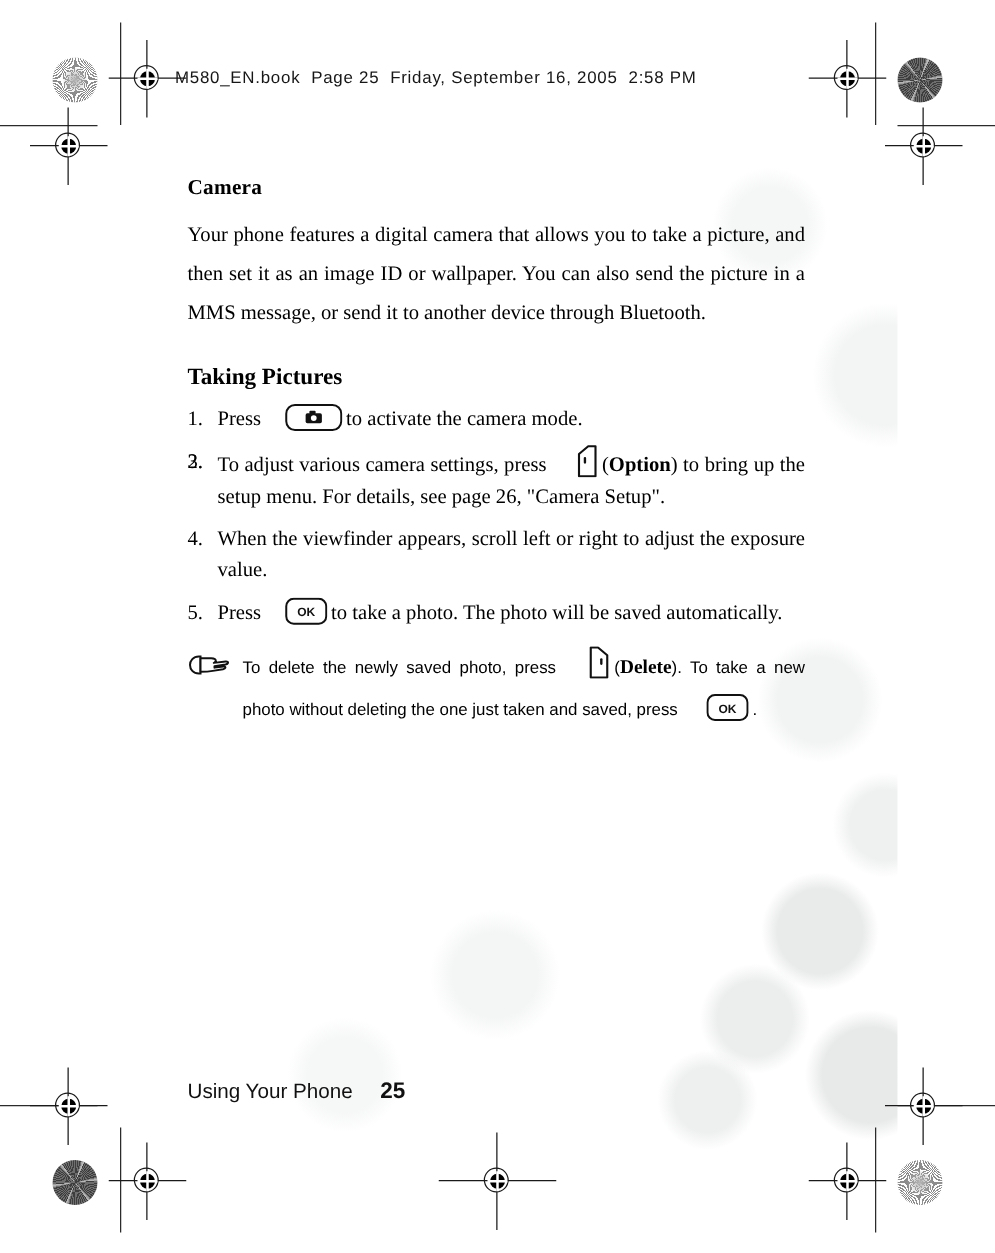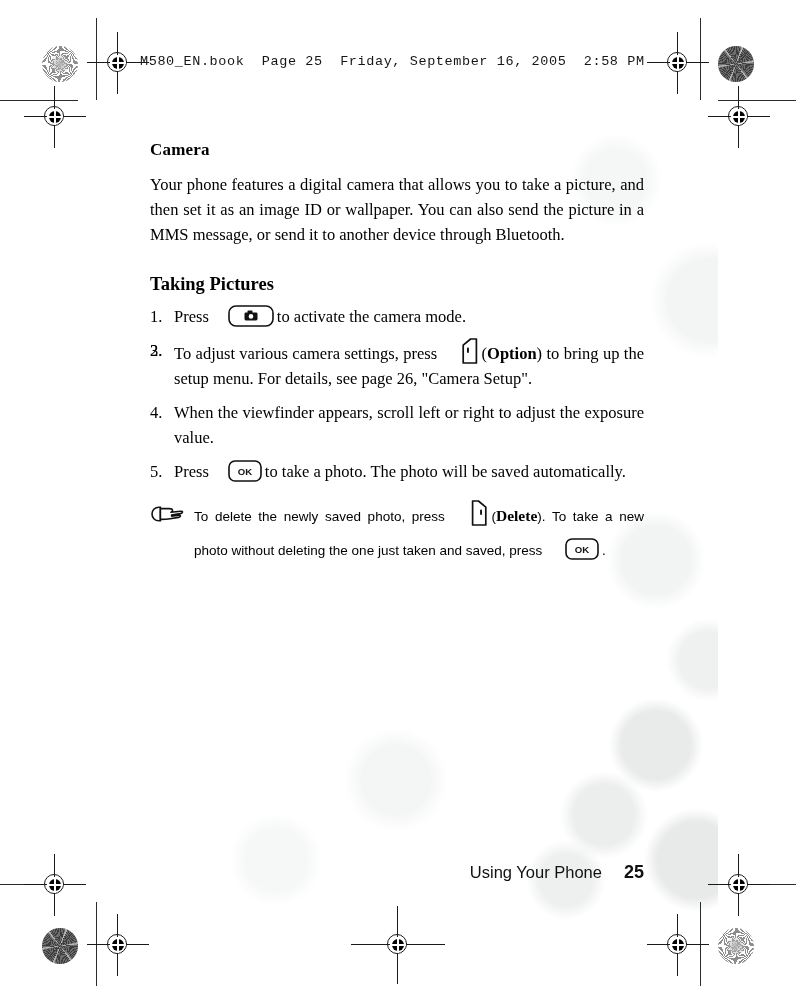--- a/index.html
+++ b/index.html
@@ -120,21 +120,21 @@
         rgba(255,255,255,0.5) 180deg 187deg, rgba(255,255,255,0) 187deg 240deg,
         rgba(255,255,255,0.5) 240deg 247deg, rgba(255,255,255,0) 247deg 300deg,
         rgba(255,255,255,0.5) 300deg 307deg, rgba(255,255,255,0) 307deg 360deg);
   }
 
   
   .file-header {
     position: absolute;
     left: 140px;
     top: 54px;
-    font-family: Liberation Mono, monospace;
+    font-family: Liberation Sans, sans-serif;
     font-size: 13.5px;
     letter-spacing: 0.6px;
     color: #161616;
     white-space: pre;
   }
 
   
   .content {
     position: absolute;
     left: 150px;
@@ -143,21 +143,21 @@
   }
   .chapter-title {
     font-family: "Liberation Serif", serif;
     font-size: 17px;
     font-weight: bold;
     letter-spacing: 0.2px;
     margin: 0 0 12px 0;
   }
   .intro {
     font-size: 16.5px;
-    line-height: 25px;
+    line-height: 31px;
     text-align: justify;
     margin: 0;
   }
   .section-title {
     font-family: "Liberation Serif", serif;
     font-size: 18.5px;
     font-weight: bold;
     margin: 27px 0 9px 0;
   }
 
@@ -204,21 +204,21 @@
     padding-left: 16px;
   }
   .key svg { display: block; }
 
   
   .footer {
     position: absolute;
     left: 150px;
     top: 862px;
     width: 494px;
-    text-align: right;
+    text-align: left;
     font-family: "Liberation Sans", sans-serif;
     font-size: 16.5px;
     color: #111;
   }
   .footer .fnum {
     font-weight: bold;
     font-size: 18px;
     margin-left: 22px;
   }
 </style>

